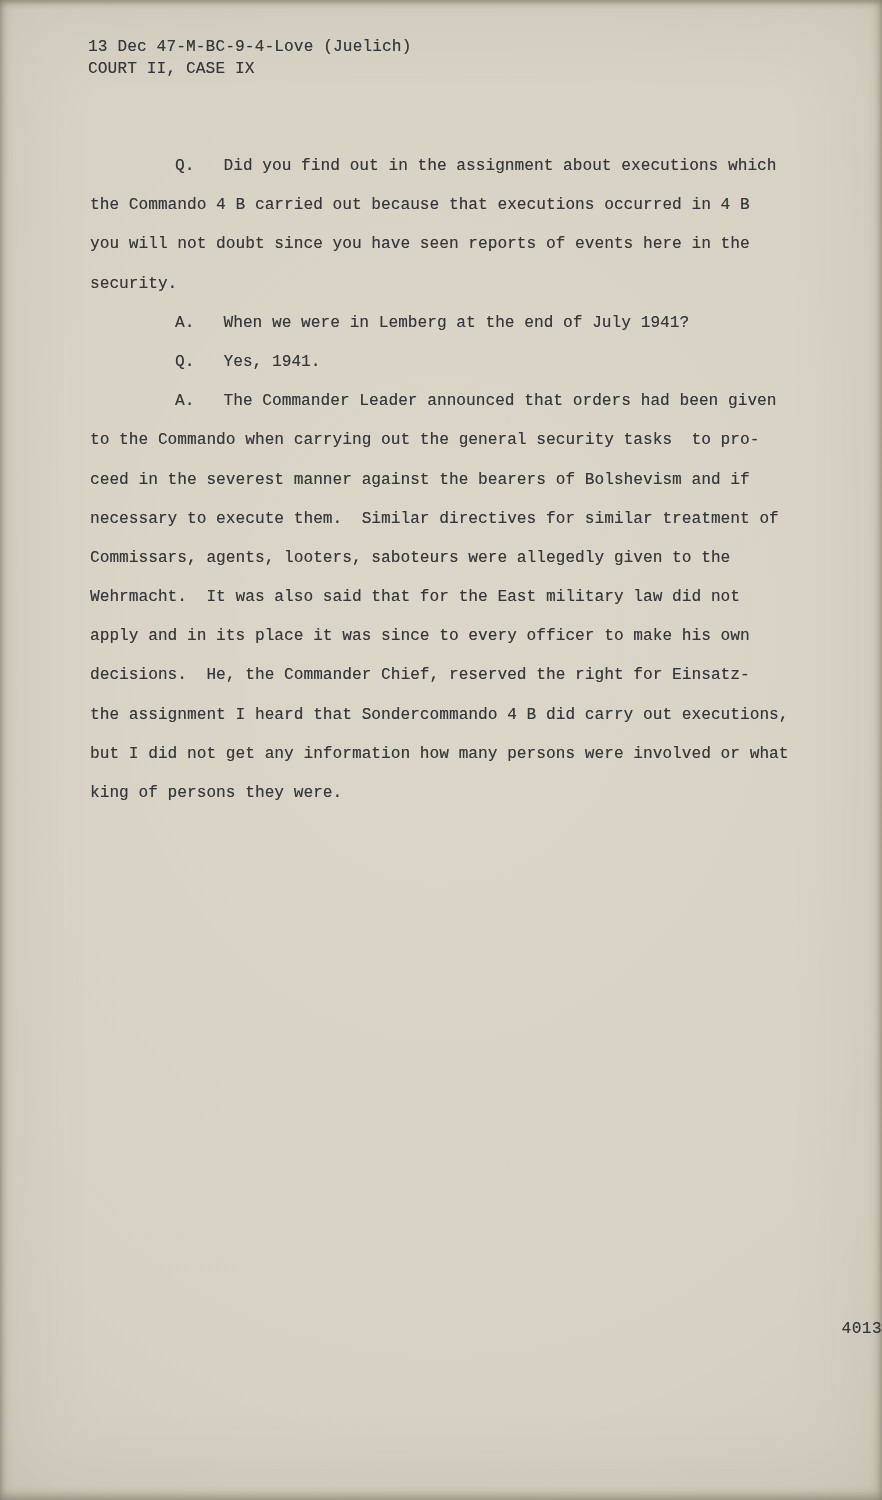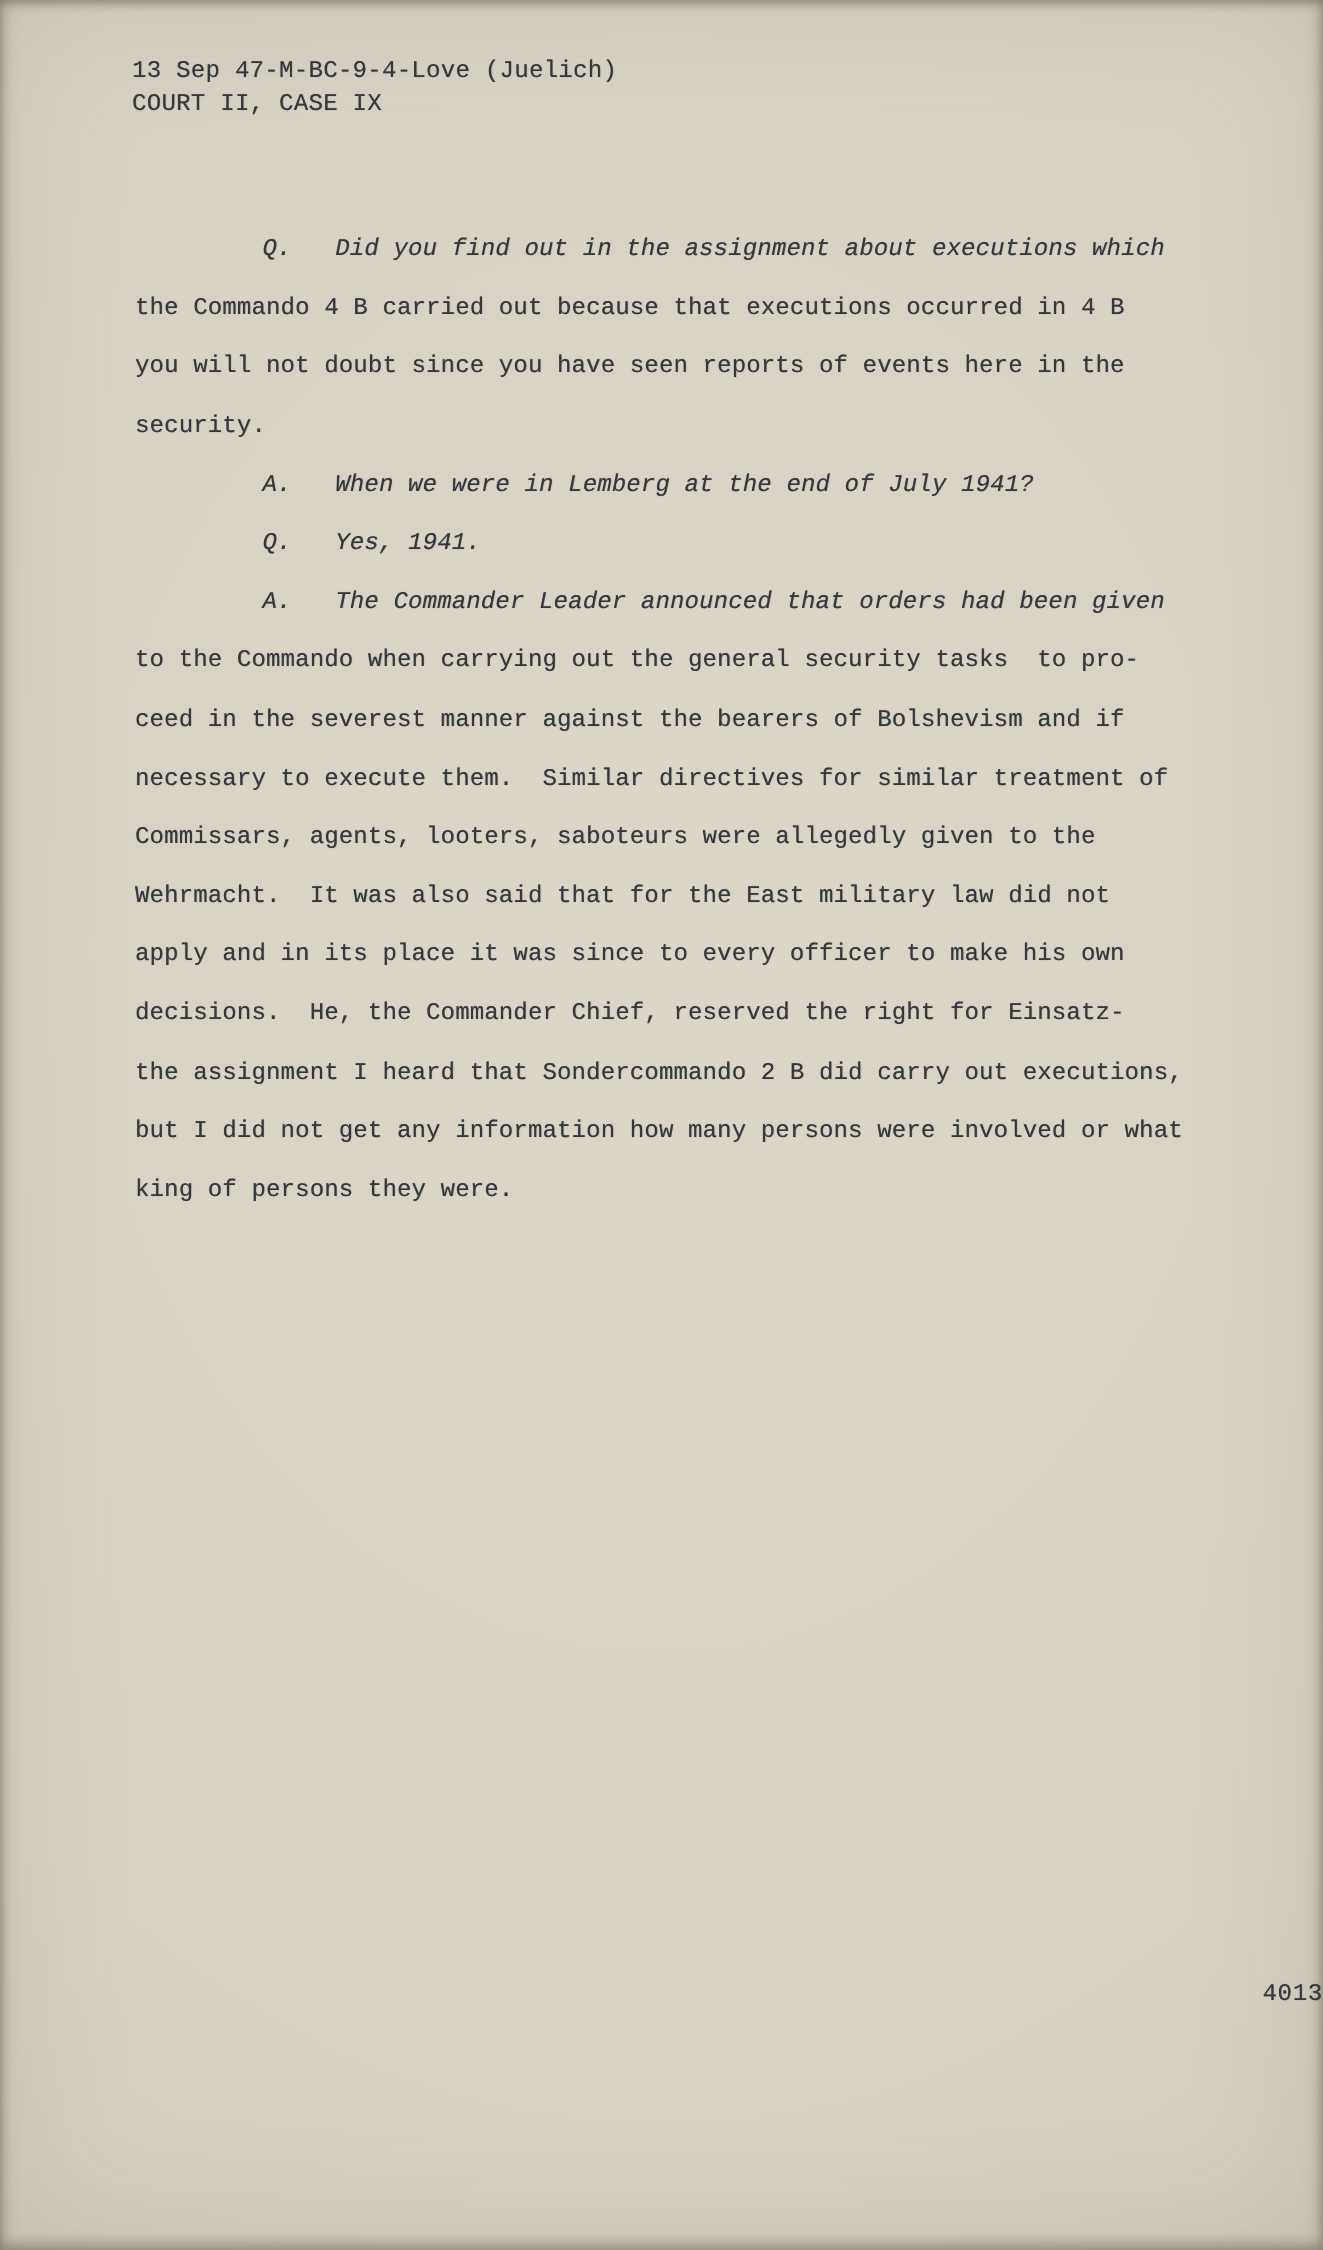--- a/index.html
+++ b/index.html
@@ -53,57 +53,56 @@
     font-size: 16px;
     line-height: 39.2px;
     letter-spacing: 0.1px;
   }
   .line {
     white-space: pre;
     height: 39.2px;
   }
   .line.indent {
     padding-left: 85px;
-    font-style: italic;
   }
   .pagenum {
     position: absolute;
     top: 1320px;
     left: 0;
     width: 882px;
     text-align: right;
     font-size: 16px;
     letter-spacing: 0.5px;
   }
 </style>
 </head>
 <body>
 
 <div class="page">
 
   <div class="header ink">
-    <div class="hline">13 Sep 47-M-BC-9-4-Love (Juelich)</div>
+    <div class="hline">13 Dec 47-M-BC-9-4-Love (Juelich)</div>
     <div class="hline">COURT II, CASE IX</div>
   </div>
 
   <div class="body-lines ink" id="body-lines">
       <div class="line indent">Q.   Did you find out in the assignment about executions which</div>
       <div class="line">the Commando 4 B carried out because that executions occurred in 4 B</div>
       <div class="line">you will not doubt since you have seen reports of events here in the</div>
       <div class="line">security.</div>
       <div class="line indent">A.   When we were in Lemberg at the end of July 1941?</div>
       <div class="line indent">Q.   Yes, 1941.</div>
       <div class="line indent">A.   The Commander Leader announced that orders had been given</div>
       <div class="line">to the Commando when carrying out the general security tasks  to pro-</div>
       <div class="line">ceed in the severest manner against the bearers of Bolshevism and if</div>
       <div class="line">necessary to execute them.  Similar directives for similar treatment of</div>
       <div class="line">Commissars, agents, looters, saboteurs were allegedly given to the</div>
       <div class="line">Wehrmacht.  It was also said that for the East military law did not</div>
       <div class="line">apply and in its place it was since to every officer to make his own</div>
       <div class="line">decisions.  He, the Commander Chief, reserved the right for Einsatz-</div>
-      <div class="line">the assignment I heard that Sondercommando 2 B did carry out executions,</div>
+      <div class="line">the assignment I heard that Sondercommando 4 B did carry out executions,</div>
       <div class="line">but I did not get any information how many persons were involved or what</div>
       <div class="line">king of persons they were.</div>
     </div>
 
   <div class="pagenum ink">4013</div>
 
 </div>
 
 </body></html>

